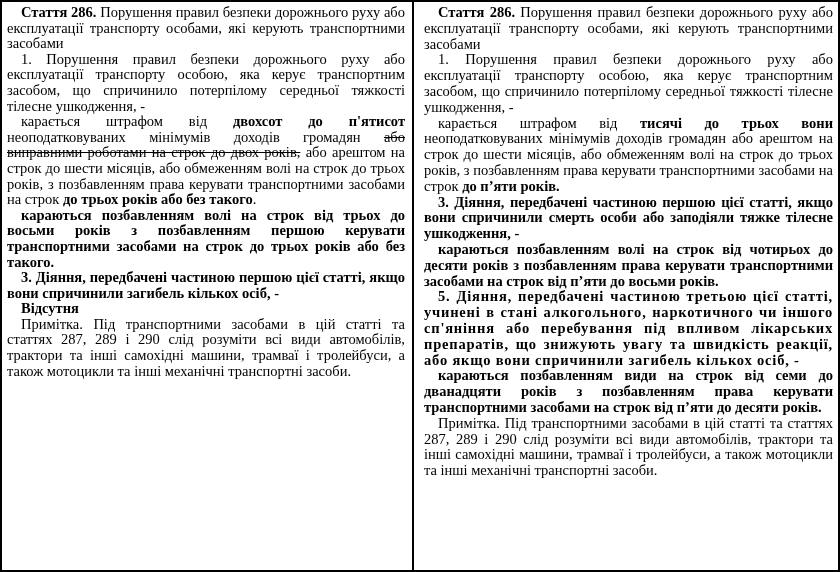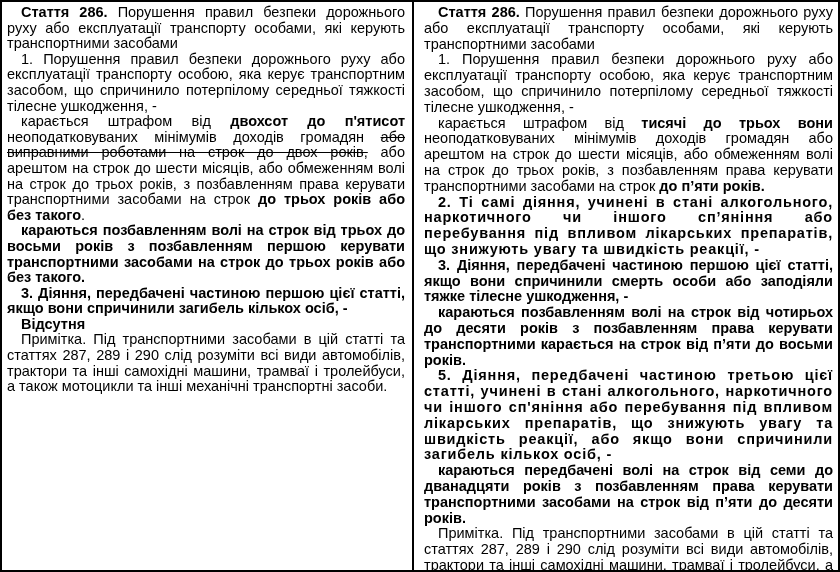--- a/index.html
+++ b/index.html
@@ -8,21 +8,21 @@
     background: #ffffff;
   }
   .doc {
     box-sizing: border-box;
     width: 840px;
     height: 572px;
     border: 2px solid #000000;
     background: #ffffff;
     display: flex;
     overflow: hidden;
-    font-family: Liberation Sans, sans-serif;
+    font-family: Liberation Serif, serif;
     color: #000000;
     font-size: 14.5px;
   }
   .col {
     box-sizing: border-box;
     display: flex;
     flex-direction: column;
     overflow: hidden;
   }
   .col-left {
@@ -60,20 +60,19 @@
       <p><span>карається штрафом від </span><span class="run-b">двохсот до п'ятисот</span><span> неоподатковуваних мінімумів доходів громадян </span><span class="run-s">або виправними роботами на строк до двох років,</span><span> або арештом на строк до шести місяців, або обмеженням волі на строк до трьох років, з позбавленням права керувати транспортними засобами на строк </span><span class="run-b">до трьох років або без такого</span><span>.</span></p>
       <p><span class="run-b">караються позбавленням волі на строк від трьох до восьми років з позбавленням першою керувати транспортними засобами на строк до трьох років або без такого.</span></p>
       <p class="gap-sm"><span class="run-b">3. Діяння, передбачені частиною першою цієї статті, якщо вони спричинили загибель кількох осіб, -</span></p>
       <p class="gap-lg"><span class="run-b">Відсутня</span></p>
       <p class="bottom note-indent"><span>Примітка. Під транспортними засобами в цій статті та статтях 287, 289 і 290 слід розуміти всі види автомобілів, трактори та інші самохідні машини, трамваї і тролейбуси, а також мотоцикли та інші механічні транспортні засоби.</span></p>
     </div>
   <div class="col col-right" id="col-1">
       <p><span class="run-b">Стаття 286.</span><span> Порушення правил безпеки дорожнього руху або експлуатації транспорту особами, які керують транспортними засобами</span></p>
       <p><span>1. Порушення правил безпеки дорожнього руху або експлуатації транспорту особою, яка керує транспортним засобом, що спричинило потерпілому середньої тяжкості тілесне ушкодження, -</span></p>
       <p><span>карається штрафом від </span><span class="run-b">тисячі до трьох вони</span><span> неоподатковуваних мінімумів доходів громадян або арештом на строк до шести місяців, або обмеженням волі на строк до трьох років, з позбавленням права керувати транспортними засобами на строк </span><span class="run-b">до п’яти років.</span></p>
-      <p class="gap-md tracked"><span class="run-b">2. Ті самі діяння, учинені в стані алкогольного, наркотичного чи іншого сп’яніння або перебування під впливом лікарських препаратів, що знижують увагу та швидкість реакції, -</span></p>
       <p><span class="run-b">3. Діяння, передбачені частиною першою цієї статті, якщо вони спричинили смерть особи або заподіяли тяжке тілесне ушкодження, -</span></p>
-      <p><span class="run-b">караються позбавленням волі на строк від чотирьох до десяти років з позбавленням права керувати транспортними карається на строк від п’яти до восьми років.</span></p>
+      <p><span class="run-b">караються позбавленням волі на строк від чотирьох до десяти років з позбавленням права керувати транспортними засобами на строк від п’яти до восьми років.</span></p>
       <p class="tracked"><span class="run-b">5. Діяння, передбачені частиною третьою цієї статті, учинені в стані алкогольного, наркотичного чи іншого сп'яніння або перебування під впливом лікарських препаратів, що знижують увагу та швидкість реакції, або якщо вони спричинили загибель кількох осіб, -</span></p>
-      <p><span class="run-b">караються передбачені волі на строк від семи до дванадцяти років з позбавленням права керувати транспортними засобами на строк від п’яти до десяти років.</span></p>
+      <p><span class="run-b">караються позбавленням види на строк від семи до дванадцяти років з позбавленням права керувати транспортними засобами на строк від п’яти до десяти років.</span></p>
       <p><span>Примітка. Під транспортними засобами в цій статті та статтях 287, 289 і 290 слід розуміти всі види автомобілів, трактори та інші самохідні машини, трамваї і тролейбуси, а також мотоцикли та інші механічні транспортні засоби.</span></p>
     </div>
 </div>
 
 </body></html>

